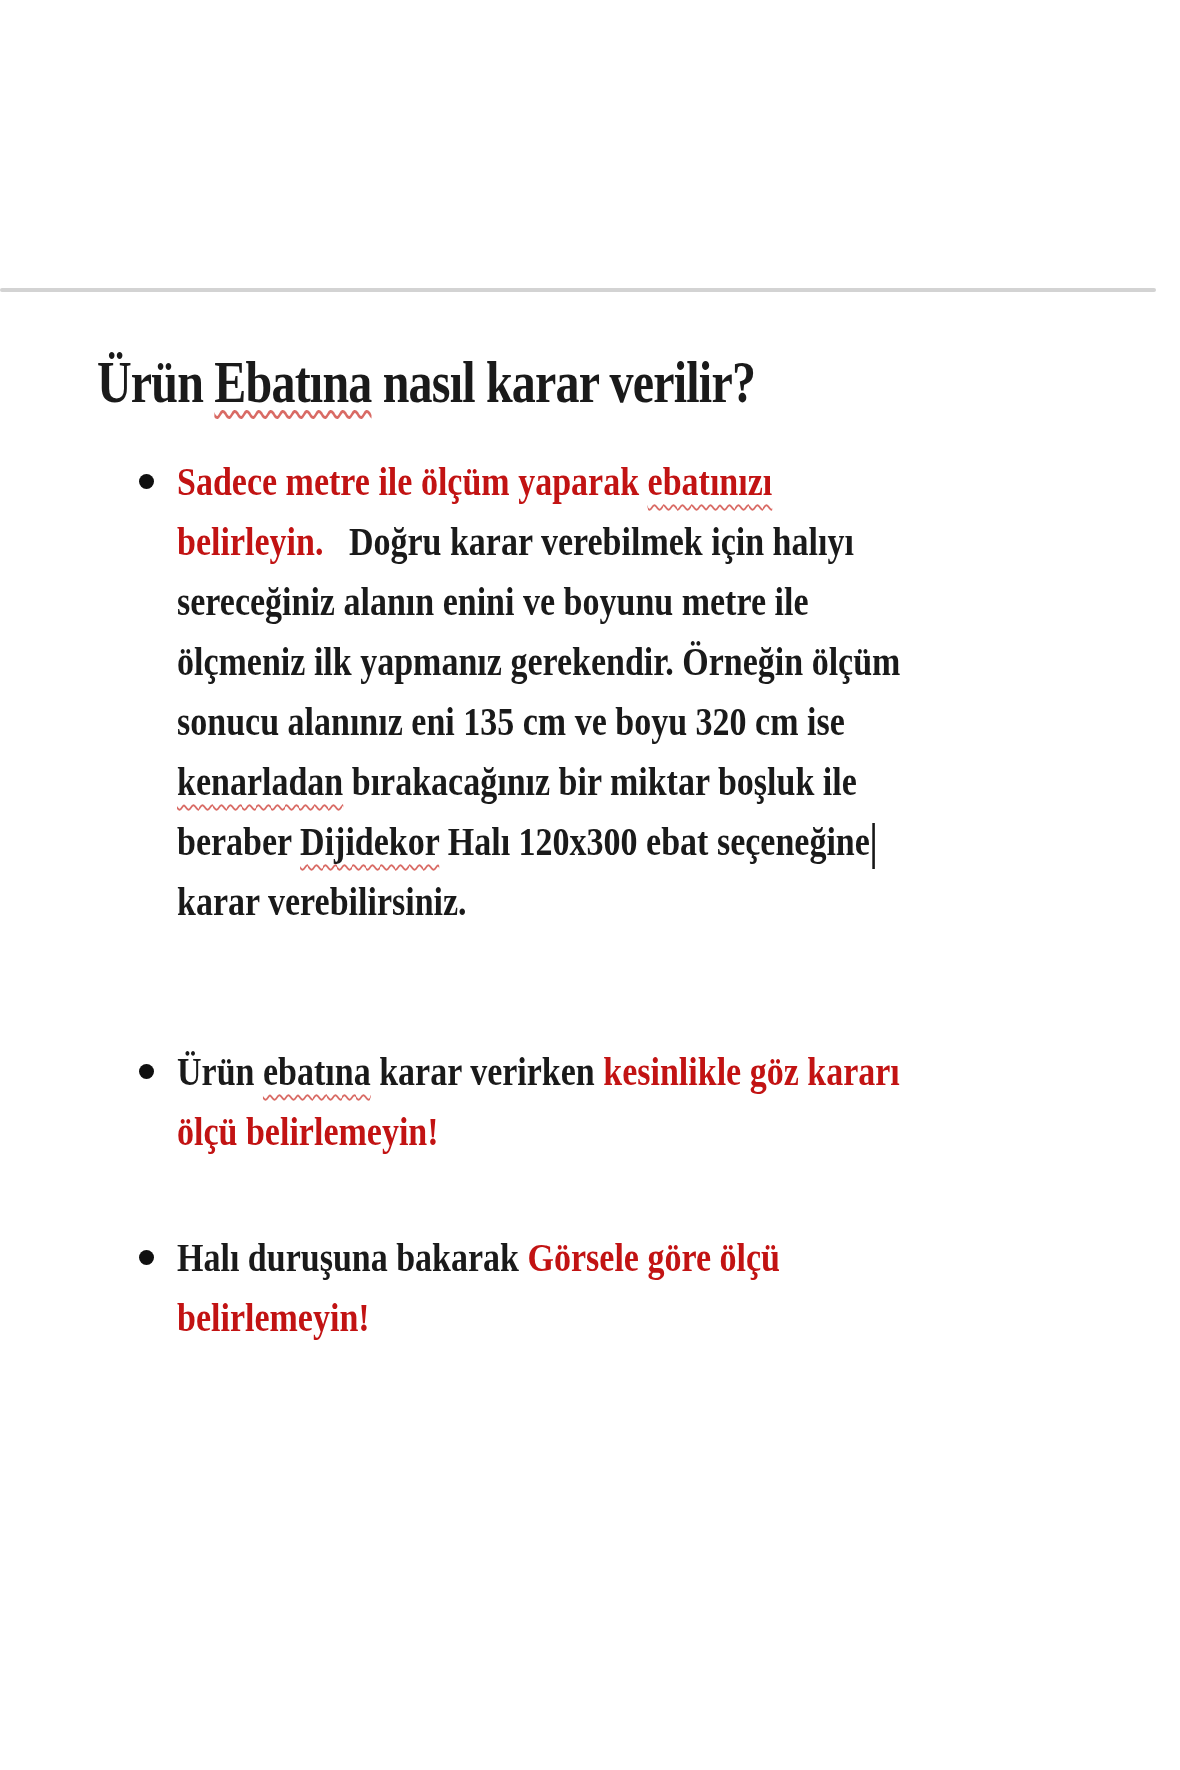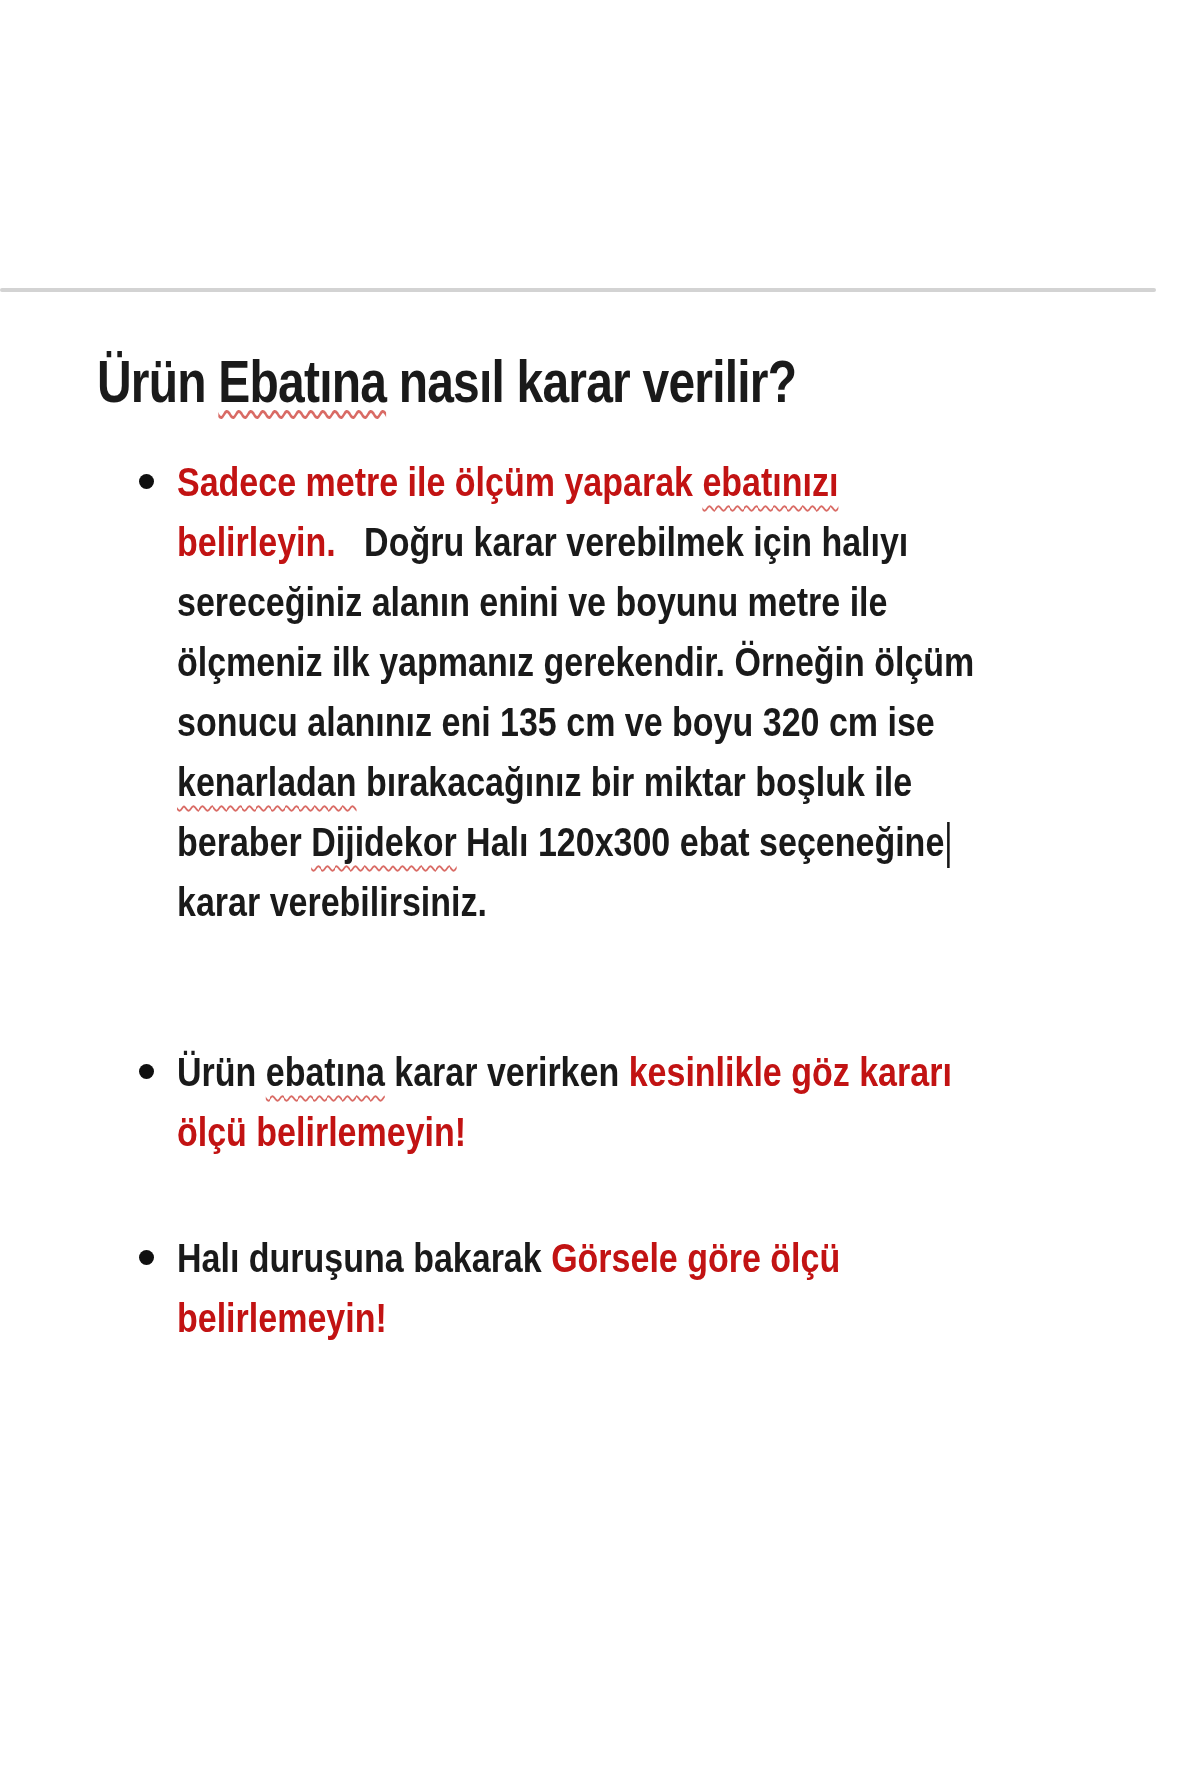--- a/index.html
+++ b/index.html
@@ -1,21 +1,21 @@
 <!DOCTYPE html>
 <html style="--page-bg: #ffffff; --black: #1a1a1a; --red: #c21313; --squiggle: #d96b65; --divider: #d3d3d3; --dot: #101010; --caret: #161616;"><head>
 <meta charset="utf-8">
 <style>
   html,body{margin:0;padding:0;background:#ffffff;}
   .page{
     position:relative;
     width:1180px;
     height:1770px;
     background:var(--page-bg,#ffffff);
-    font-family:Liberation Sans, sans-serif;
+    font-family:Liberation Serif, serif;
     overflow:hidden;
   }
   .divider{
     position:absolute;
     left:0; top:288px;
     width:1156px; height:4px;
     background:var(--divider,#d3d3d3);
     border-radius:2px;
   }
   .title{

